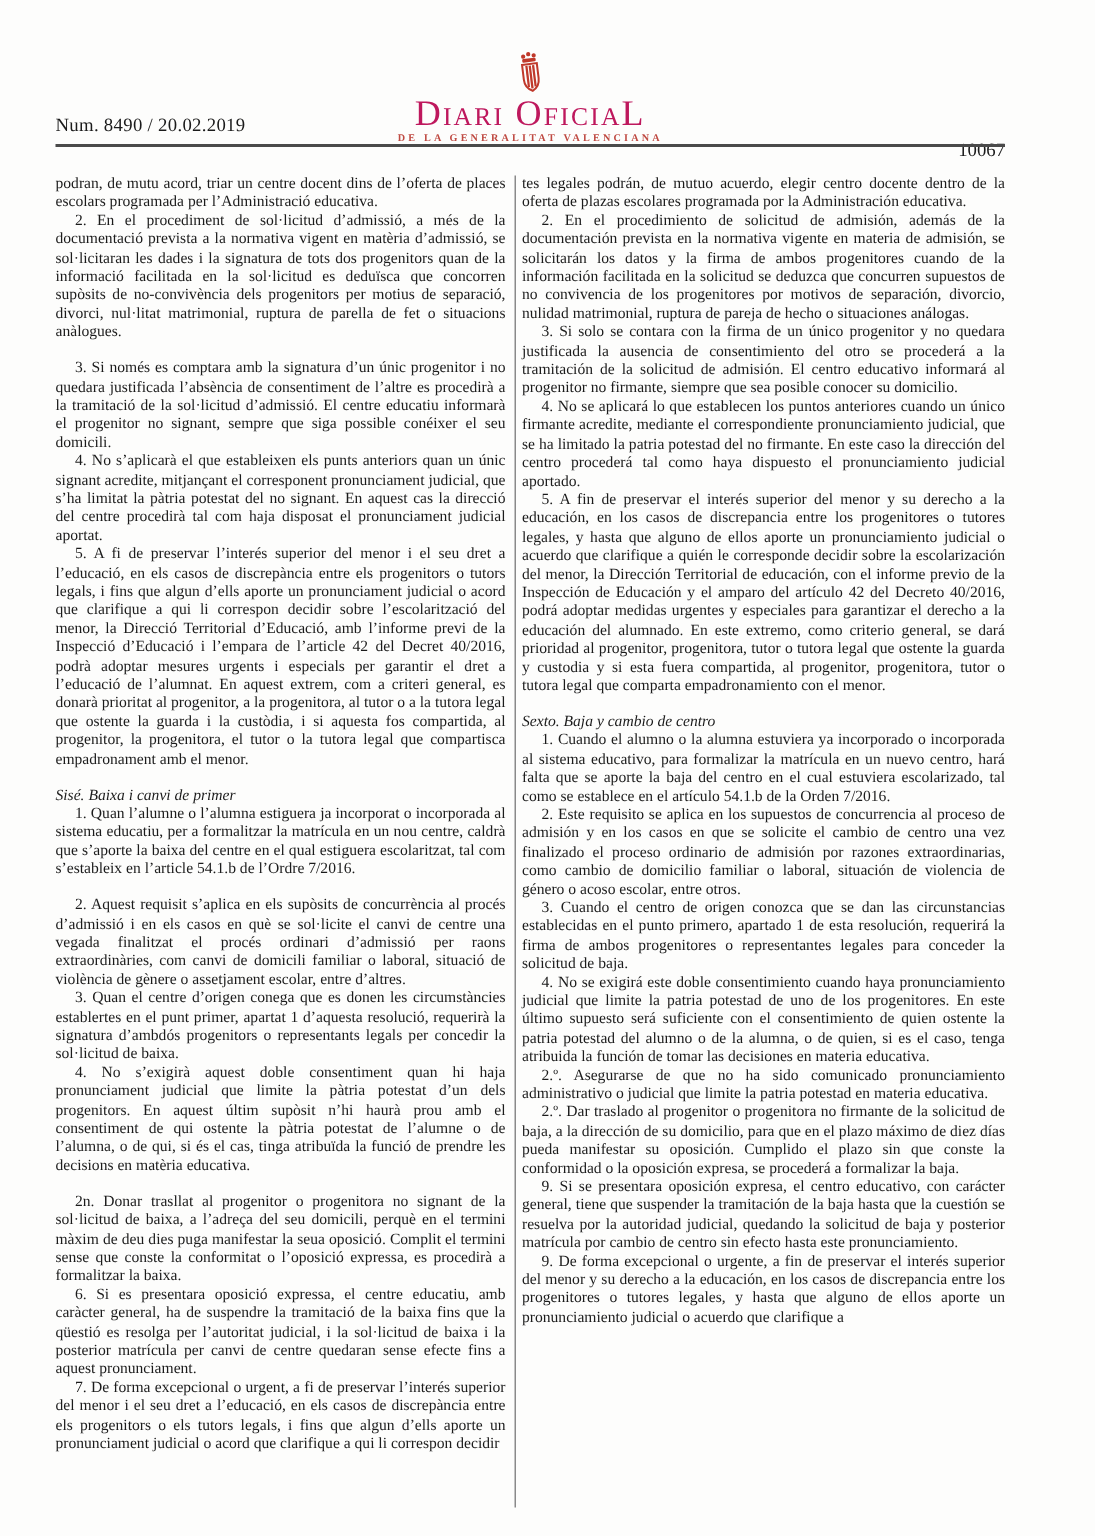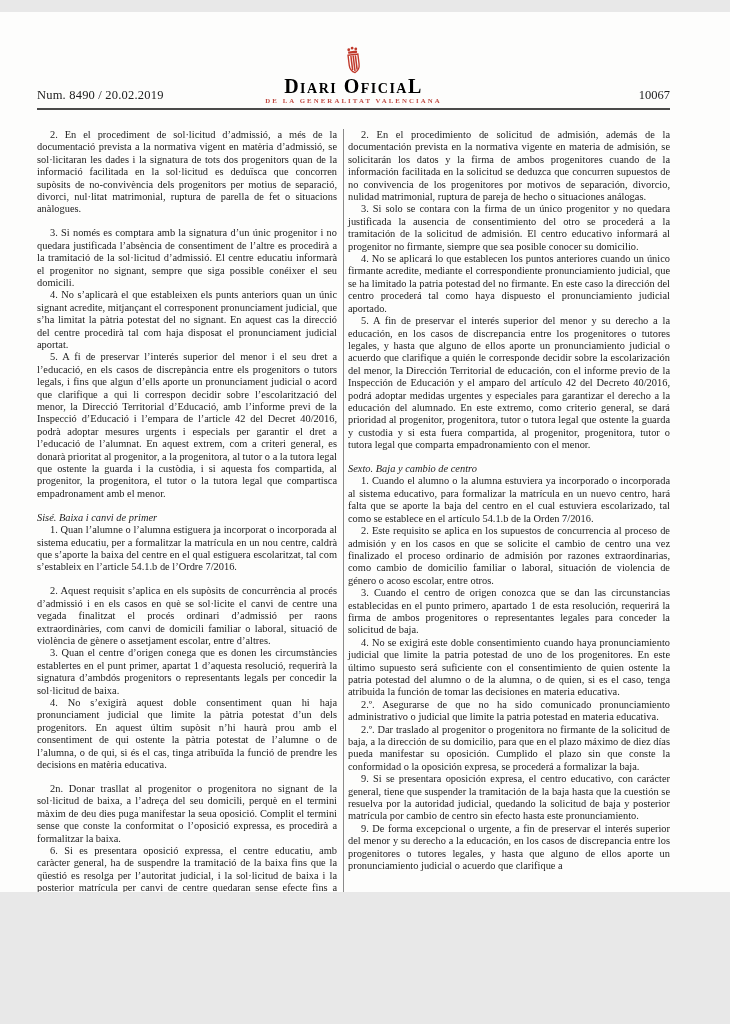--- a/index.html
+++ b/index.html
@@ -1,44 +1,44 @@
 <!DOCTYPE html>
 <html lang="ca"><head>
 <meta charset="utf-8">
 <title>Diari Oficial de la Generalitat Valenciana</title>
 <style>
   html,body { margin:0; padding:0; }
   body { background:#e8e8e8; }
   .page {
     position:relative;
-    width:730px; height:880px;
-    margin:12px auto;
+    width:730px; height:1024px;
+    margin:0 auto;
     background:#fdfdfc;
     font-family:"Liberation Serif", serif;
     color:#1b1b1b;
     overflow:hidden;
   }
   
   .issue-number {
     position:absolute; left:37px; top:76px;
     font-size:12.5px; letter-spacing:0.2px;
   }
   .page-number {
-    position:absolute; right:60px; top:76px;
+    position:absolute; right:60px; top:93px;
     font-size:12.5px;
   }
   .masthead {
     position:absolute; left:37px; top:34px; width:633px;
     text-align:center; line-height:1;
   }
   .masthead .emblem { display:block; margin:0 auto 1px auto; }
   .masthead-title {
     font-variant:small-caps;
-    font-size:20px; letter-spacing:1.5px;
-    color:#000000; font-weight:700;
+    font-size:24px; letter-spacing:1.5px;
+    color:#be185d; font-weight:400;
   }
   .masthead-subtitle {
     margin-top:2px;
     font-size:6.8px; letter-spacing:2.1px;
     color:#bf4a42; font-weight:bold;
   }
   .header-rule {
     position:absolute; left:37px; top:96px; width:633px; height:2px;
     background:#4a4a4a;
   }
@@ -93,34 +93,36 @@
   </div>
 
   <div class="page-number">10067</div>
 
   <div class="header-rule"></div>
 
   <div class="column-divider"></div>
 
   <div class="body-columns">
     <div class="column column-left" id="col-left">
+        <p class="para noindent" lang="ca">podran, de mutu acord, triar un centre docent dins de l’oferta de places escolars programada per l’Administració educativa.</p>
         <p class="para" lang="ca">2. En el procediment de sol·licitud d’admissió, a més de la documentació prevista a la normativa vigent en matèria d’admissió, se sol·licitaran les dades i la signatura de tots dos progenitors quan de la informació facilitada en la sol·licitud es deduïsca que concorren supòsits de no-convivència dels progenitors per motius de separació, divorci, nul·litat matrimonial, ruptura de parella de fet o situacions anàlogues.</p>
         <p class="para gap" lang="ca">3. Si només es comptara amb la signatura d’un únic progenitor i no quedara justificada l’absència de consentiment de l’altre es procedirà a la tramitació de la sol·licitud d’admissió. El centre educatiu informarà el progenitor no signant, sempre que siga possible conéixer el seu domicili.</p>
         <p class="para" lang="ca">4. No s’aplicarà el que estableixen els punts anteriors quan un únic signant acredite, mitjançant el corresponent pronunciament judicial, que s’ha limitat la pàtria potestat del no signant. En aquest cas la direcció del centre procedirà tal com haja disposat el pronunciament judicial aportat.</p>
         <p class="para" lang="ca">5. A fi de preservar l’interés superior del menor i el seu dret a l’educació, en els casos de discrepància entre els progenitors o tutors legals, i fins que algun d’ells aporte un pronunciament judicial o acord que clarifique a qui li correspon decidir sobre l’escolarització del menor, la Direcció Territorial d’Educació, amb l’informe previ de la Inspecció d’Educació i l’empara de l’article 42 del Decret 40/2016, podrà adoptar mesures urgents i especials per garantir el dret a l’educació de l’alumnat. En aquest extrem, com a criteri general, es donarà prioritat al progenitor, a la progenitora, al tutor o a la tutora legal que ostente la guarda i la custòdia, i si aquesta fos compartida, al progenitor, la progenitora, el tutor o la tutora legal que compartisca empadronament amb el menor.</p>
         <p class="para heading noindent gap" lang="ca">Sisé. Baixa i canvi de primer</p>
         <p class="para" lang="ca">1. Quan l’alumne o l’alumna estiguera ja incorporat o incorporada al sistema educatiu, per a formalitzar la matrícula en un nou centre, caldrà que s’aporte la baixa del centre en el qual estiguera escolaritzat, tal com s’estableix en l’article 54.1.b de l’Ordre 7/2016.</p>
         <p class="para gap" lang="ca">2. Aquest requisit s’aplica en els supòsits de concurrència al procés d’admissió i en els casos en què se sol·licite el canvi de centre una vegada finalitzat el procés ordinari d’admissió per raons extraordinàries, com canvi de domicili familiar o laboral, situació de violència de gènere o assetjament escolar, entre d’altres.</p>
         <p class="para" lang="ca">3. Quan el centre d’origen conega que es donen les circumstàncies establertes en el punt primer, apartat 1 d’aquesta resolució, requerirà la signatura d’ambdós progenitors o representants legals per concedir la sol·licitud de baixa.</p>
         <p class="para" lang="ca">4. No s’exigirà aquest doble consentiment quan hi haja pronunciament judicial que limite la pàtria potestat d’un dels progenitors. En aquest últim supòsit n’hi haurà prou amb el consentiment de qui ostente la pàtria potestat de l’alumne o de l’alumna, o de qui, si és el cas, tinga atribuïda la funció de prendre les decisions en matèria educativa.</p>
         <p class="para gap" lang="ca">2n. Donar trasllat al progenitor o progenitora no signant de la sol·licitud de baixa, a l’adreça del seu domicili, perquè en el termini màxim de deu dies puga manifestar la seua oposició. Complit el termini sense que conste la conformitat o l’oposició expressa, es procedirà a formalitzar la baixa.</p>
         <p class="para" lang="ca">6. Si es presentara oposició expressa, el centre educatiu, amb caràcter general, ha de suspendre la tramitació de la baixa fins que la qüestió es resolga per l’autoritat judicial, i la sol·licitud de baixa i la posterior matrícula per canvi de centre quedaran sense efecte fins a aquest pronunciament.</p>
         <p class="para" lang="ca">7. De forma excepcional o urgent, a fi de preservar l’interés superior del menor i el seu dret a l’educació, en els casos de discrepància entre els progenitors o els tutors legals, i fins que algun d’ells aporte un pronunciament judicial o acord que clarifique a qui li correspon decidir</p>
       </div>
     <div class="column column-right" id="col-right">
+        <p class="para noindent" lang="es">tes legales podrán, de mutuo acuerdo, elegir centro docente dentro de la oferta de plazas escolares programada por la Administración educativa.</p>
         <p class="para" lang="es">2. En el procedimiento de solicitud de admisión, además de la documentación prevista en la normativa vigente en materia de admisión, se solicitarán los datos y la firma de ambos progenitores cuando de la información facilitada en la solicitud se deduzca que concurren supuestos de no convivencia de los progenitores por motivos de separación, divorcio, nulidad matrimonial, ruptura de pareja de hecho o situaciones análogas.</p>
         <p class="para" lang="es">3. Si solo se contara con la firma de un único progenitor y no quedara justificada la ausencia de consentimiento del otro se procederá a la tramitación de la solicitud de admisión. El centro educativo informará al progenitor no firmante, siempre que sea posible conocer su domicilio.</p>
         <p class="para" lang="es">4. No se aplicará lo que establecen los puntos anteriores cuando un único firmante acredite, mediante el correspondiente pronunciamiento judicial, que se ha limitado la patria potestad del no firmante. En este caso la dirección del centro procederá tal como haya dispuesto el pronunciamiento judicial aportado.</p>
         <p class="para" lang="es">5. A fin de preservar el interés superior del menor y su derecho a la educación, en los casos de discrepancia entre los progenitores o tutores legales, y hasta que alguno de ellos aporte un pronunciamiento judicial o acuerdo que clarifique a quién le corresponde decidir sobre la escolarización del menor, la Dirección Territorial de educación, con el informe previo de la Inspección de Educación y el amparo del artículo 42 del Decreto 40/2016, podrá adoptar medidas urgentes y especiales para garantizar el derecho a la educación del alumnado. En este extremo, como criterio general, se dará prioridad al progenitor, progenitora, tutor o tutora legal que ostente la guarda y custodia y si esta fuera compartida, al progenitor, progenitora, tutor o tutora legal que comparta empadronamiento con el menor.</p>
         <p class="para heading noindent gap" lang="es">Sexto. Baja y cambio de centro</p>
         <p class="para" lang="es">1. Cuando el alumno o la alumna estuviera ya incorporado o incorporada al sistema educativo, para formalizar la matrícula en un nuevo centro, hará falta que se aporte la baja del centro en el cual estuviera escolarizado, tal como se establece en el artículo 54.1.b de la Orden 7/2016.</p>
         <p class="para" lang="es">2. Este requisito se aplica en los supuestos de concurrencia al proceso de admisión y en los casos en que se solicite el cambio de centro una vez finalizado el proceso ordinario de admisión por razones extraordinarias, como cambio de domicilio familiar o laboral, situación de violencia de género o acoso escolar, entre otros.</p>
         <p class="para" lang="es">3. Cuando el centro de origen conozca que se dan las circunstancias establecidas en el punto primero, apartado 1 de esta resolución, requerirá la firma de ambos progenitores o representantes legales para conceder la solicitud de baja.</p>
         <p class="para" lang="es">4. No se exigirá este doble consentimiento cuando haya pronunciamiento judicial que limite la patria potestad de uno de los progenitores. En este último supuesto será suficiente con el consentimiento de quien ostente la patria potestad del alumno o de la alumna, o de quien, si es el caso, tenga atribuida la función de tomar las decisiones en materia educativa.</p>
         <p class="para" lang="es">2.º. Asegurarse de que no ha sido comunicado pronunciamiento administrativo o judicial que limite la patria potestad en materia educativa.</p>

